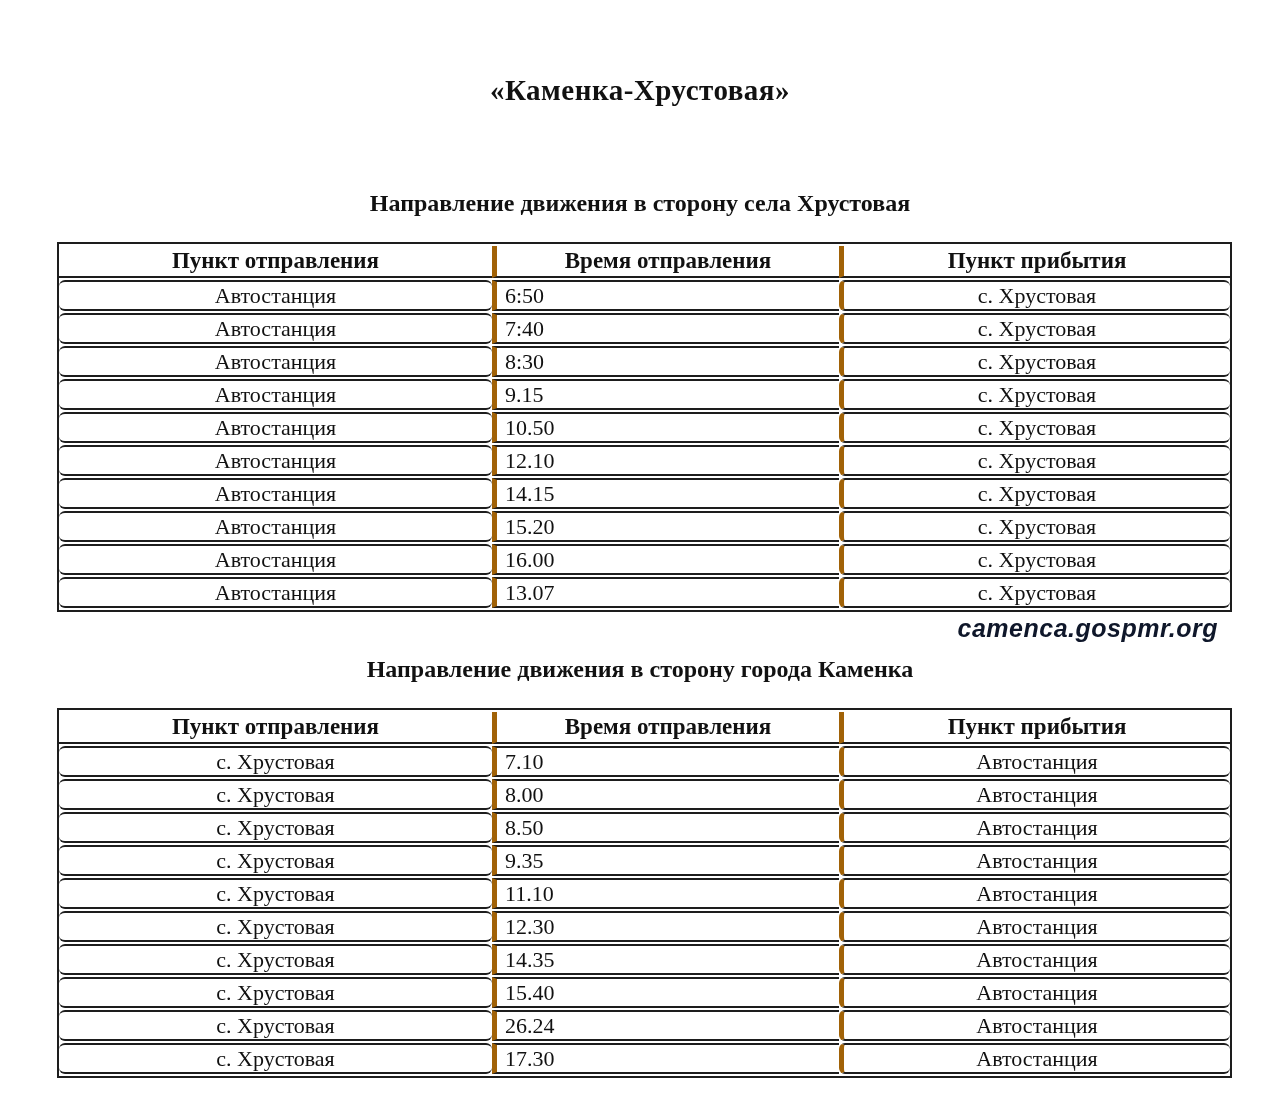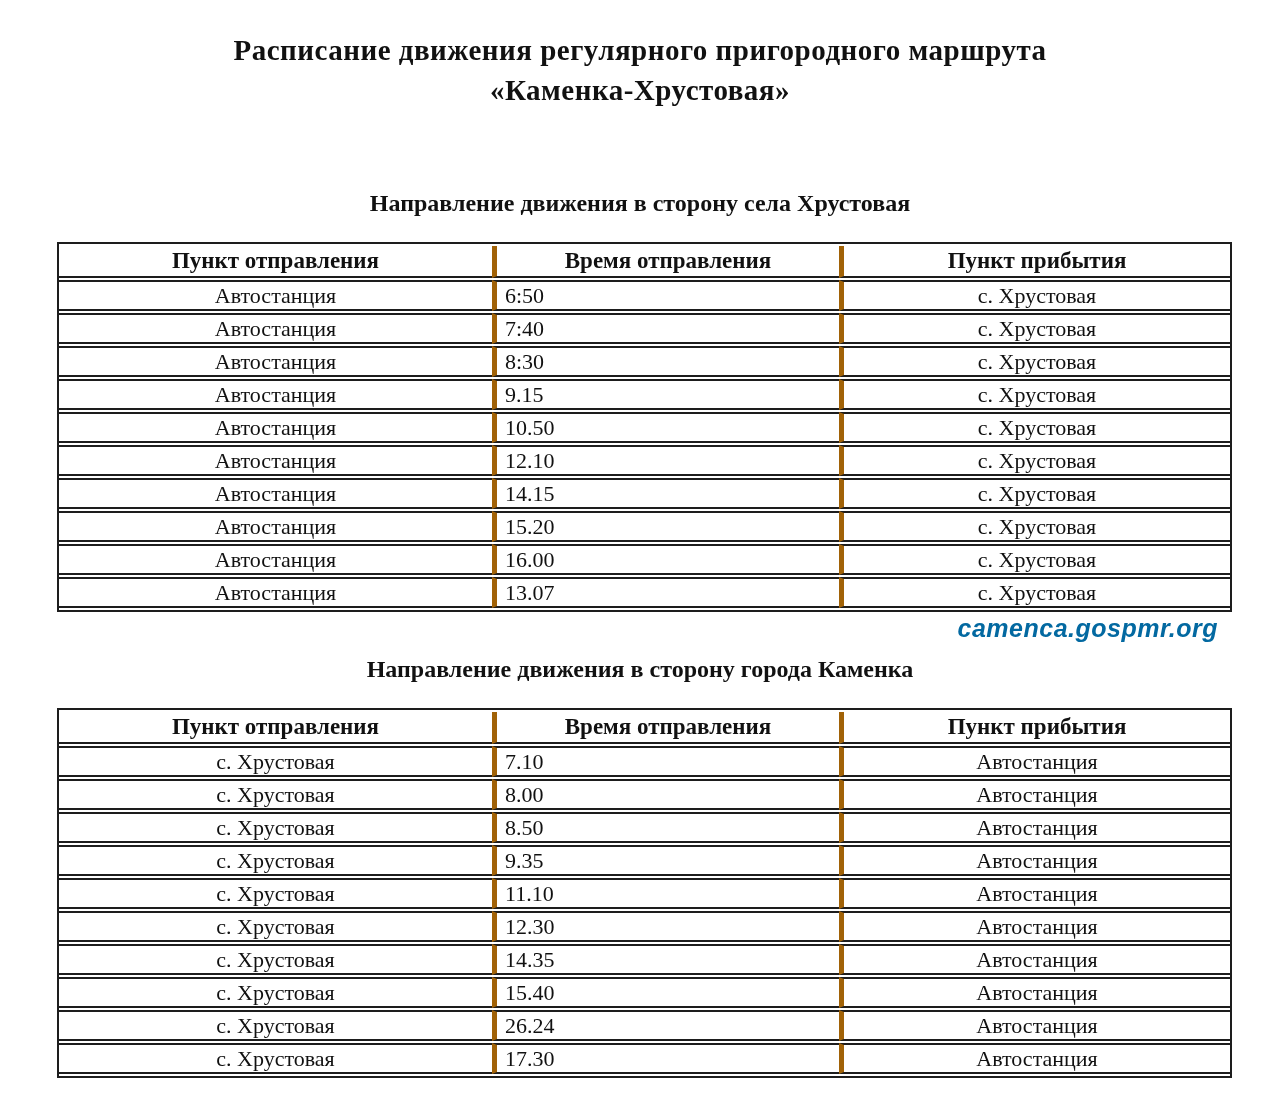--- a/index.html
+++ b/index.html
@@ -54,39 +54,39 @@
   th {
     font-size: 23px;
     font-weight: bold;
     line-height: 30px;
     text-align: center;
   }
   td {
     font-size: 22px;
     line-height: 27px;
   }
-  td.pt { text-align: center; }
+  td.pt { text-align: center; border-radius: 6px; }
   td.tm { text-align: left; padding-left: 8px; }
   .watermark {
     margin: 2px 62px 0 0;
     text-align: right;
     font-family: "Liberation Sans", sans-serif;
     font-weight: bold;
     font-style: italic;
     font-size: 25px;
     line-height: 28px;
-    color: #0369a1;
+    color: #0f172a;
     letter-spacing: 0.5px;
   }
 </style>
 </head>
 <body>
 
 <h1 class="doc-title">
-  <span>Расписание движения регулярного пригородного маршрута</span><br>
+  <br>
   <span>«Каменка-Хрустовая»</span>
 </h1>
 
 <h2 class="section-title first">Направление движения в сторону села Хрустовая</h2>
 
 <table class="schedule">
   <colgroup>
       <col class="c1">
       <col class="c2">
       <col class="c3">

